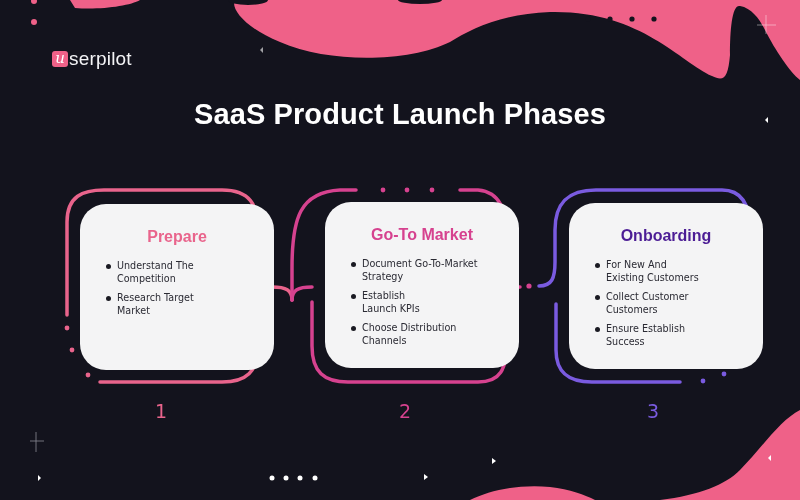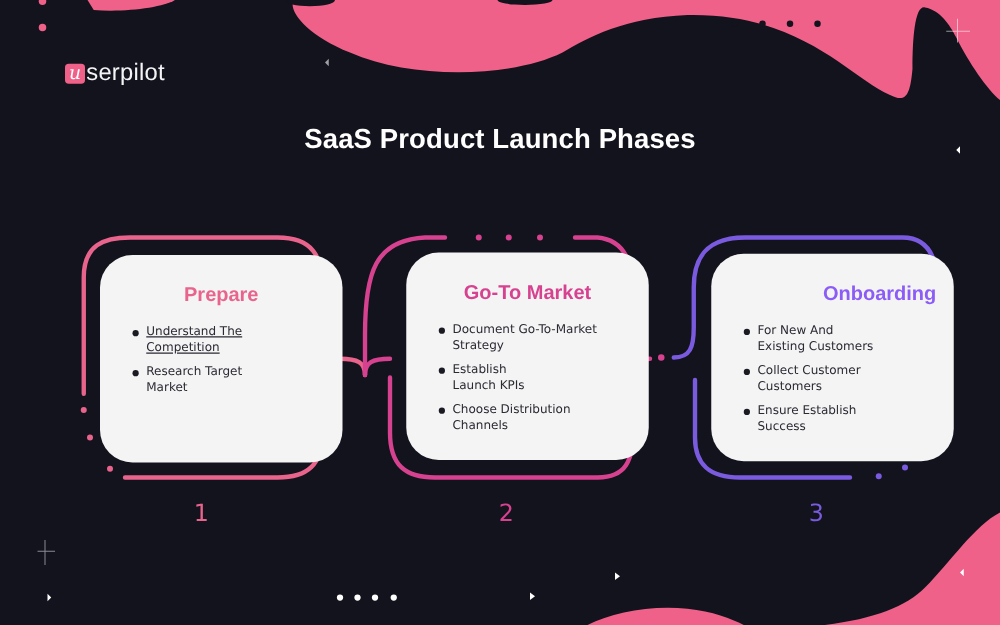--- a/index.html
+++ b/index.html
@@ -4,21 +4,21 @@
 <style>
   * { box-sizing: border-box; margin: 0; padding: 0; }
   html, body { width: 800px; height: 500px; overflow: hidden; background: #13131d; }
   body { position: relative; font-family: "Liberation Sans", sans-serif; }
   .bg { position: absolute; left: 0; top: 0; width: 800px; height: 500px; }
   .logo { position: absolute; left: 52px; top: 49px; height: 20px; display: flex; align-items: center; }
   .logo-mark { display: inline-block; width: 16px; height: 16px; background: #ef6188; border-radius: 3px; color: #fff;
     font-family: "DejaVu Serif", serif; font-style: italic; font-size: 15px; line-height: 14px; text-align: center; margin-right: 1px; }
   .logo-text { color: #f4f4f6; font-family: "Liberation Sans", sans-serif; font-size: 19px; letter-spacing: 0.2px; }
   .title { position: absolute; left: 0; top: 98px; width: 800px; text-align: center; color: #ffffff;
-    font-family: "Liberation Sans", sans-serif; font-weight: bold; font-size: 22px; letter-spacing: 0.1px; }
+    font-family: "Liberation Sans", sans-serif; font-weight: bold; font-size: 29px; letter-spacing: 0.1px; }
   .card { position: absolute; width: 194px; height: 166px; background: #f4f4f5; border-radius: 26px; padding: 24px 14px 0 26px; }
   .card-title { font-family: "Liberation Sans", sans-serif; font-weight: bold; font-size: 16px; text-align: center; margin-left: -12px; margin-bottom: 14px; }
   .card ul { list-style: none; }
   .card li { position: relative; padding-left: 11px; font-family: "DejaVu Sans", sans-serif; font-size: 9.6px; line-height: 12.5px; color: #2a2a33; margin-bottom: 7px; }
   .card li::before { content: ""; position: absolute; left: 0; top: 4px; width: 5px; height: 5px; border-radius: 50%; background: #1a1a22; }
   .step { position: absolute; top: 400px; font-family: "DejaVu Sans", sans-serif; font-size: 19px; width: 40px; text-align: center; }
 </style>
 </head>
 <body>
 
@@ -98,36 +98,36 @@
 <div class="logo">
   <span class="logo-mark">u</span>
   <span class="logo-text">serpilot</span>
 </div>
 
 <h1 class="title">SaaS Product Launch Phases</h1>
 
 <div class="card" style="left:80px; top:204px;">
   <div class="card-title" style="color:#e9648c;">Prepare</div>
   <ul>
-    <li style="width:88px;text-decoration:underline;">Understand The Competition</li>
+    <li style="width:88px;">Understand The Competition</li>
     <li style="width:88px;">Research Target Market</li>
   </ul>
 </div>
 
 <div class="card" style="left:325px; top:202px;">
   <div class="card-title" style="color:#d6428f;">Go-To Market</div>
   <ul>
     <li style="width:130px;">Document Go-To-Market Strategy</li>
     <li style="width:90px;">Establish Launch KPIs</li>
     <li style="width:110px;">Choose Distribution Channels</li>
   </ul>
 </div>
 
 <div class="card" style="left:569px; top:203px;">
-  <div class="card-title" style="color:#8b5cf6;text-align:right;">Onboarding</div>
+  <div class="card-title" style="color:#4c1d95;">Onboarding</div>
   <ul>
     <li style="width:112px;">For New And Existing Customers</li>
     <li style="width:100px;">Collect Customer Customers</li>
     <li style="width:100px;">Ensure Establish Success</li>
   </ul>
 </div>
 
 <div class="step" style="left:141px; color:#e9648c;">1</div>
 <div class="step" style="left:385px; color:#d6428f;">2</div>
 <div class="step" style="left:633px; color:#7a5be0;">3</div>

